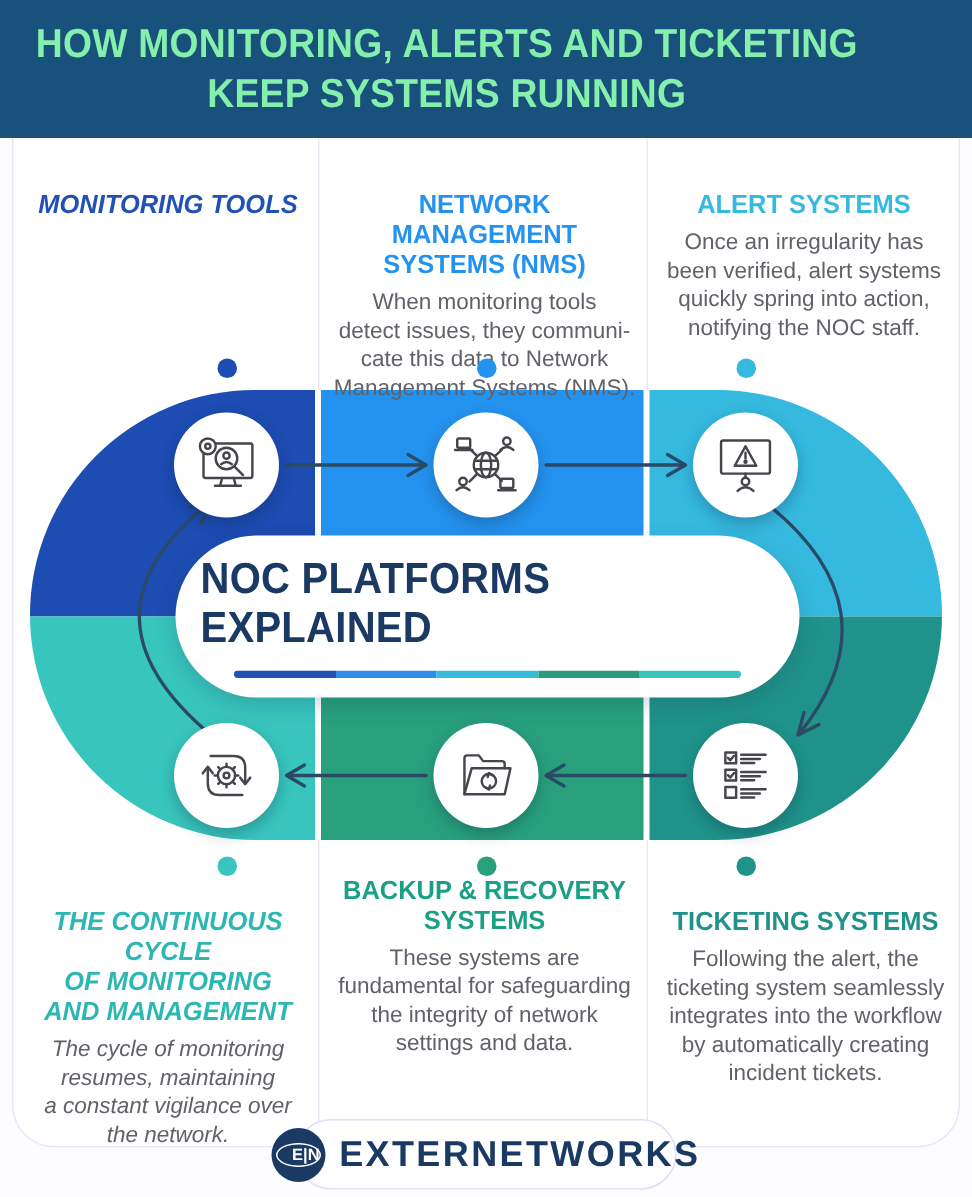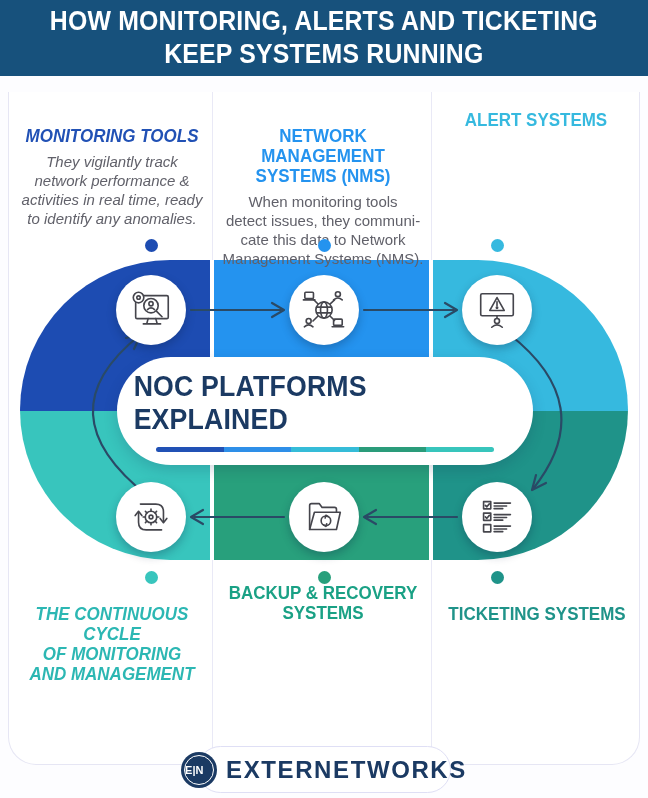--- a/index.html
+++ b/index.html
@@ -6,23 +6,23 @@
   html,body { width:648px; height:798px; }
   body {
     font-family:"Liberation Sans","DejaVu Sans",sans-serif;
     background:#fdfdff;
     position:relative;
     overflow:hidden;
     outline:1px solid #e3e7f4;
   }
   
   .header {
-    position:absolute; left:0; top:0; width:648px; height:76px;
-    background:#17517c; color:#ffffff;
-    display:flex; align-items:center; justify-content:center;
+    position:absolute; left:0; top:0; width:648px; height:92px;
+    background:#17517c; color:#86efac;
+    display:flex; align-items:center; justify-content:flex-start;
     text-align:center; z-index:20;
   }
   .header-title {
     font-size:27px; font-weight:bold; line-height:33px;
     white-space:pre-line; letter-spacing:.2px;
     transform:scaleX(.92); transform-origin:center;
   }
   
   .card {
     position:absolute; left:8px; top:92px; width:632px; height:673px;
@@ -34,21 +34,21 @@
   .div-b { left:431px; top:92px;  height:170px; }
   .div-c { left:212px; top:560px; height:205px; }
   .div-d { left:431px; top:560px; height:205px; }
   
   .col { position:absolute; text-align:center; z-index:3; }
   .t { font-weight:bold; font-size:17.5px; line-height:20px; white-space:pre-line;
        transform:scaleX(.97); transform-origin:center; margin-bottom:6px; }
   .b { font-size:15px; line-height:19px; color:#61616a; white-space:pre-line; }
   .c-tl { top:126px; left:16px;  width:192px;font-style:italic; }
   .c-tm { top:126px; left:218px; width:210px; }
-  .c-tr { top:110px; left:438px; width:196px; }
+  .c-tr { top:126px; left:438px; width:196px; }
   .c-bl { top:604px; left:12px;  width:200px;font-style:italic; }
   .c-bm { top:583px; left:222px; width:202px; }
   .c-br { top:604px; left:436px; width:202px; }
   .t-blue  { color:#2151b5; }
   .t-bblue { color:#2493ef; }
   .t-cyan  { color:#36b9df; }
   .t-teal  { color:#2cb7b3; }
   .t-green { color:#1aa185; }
   .t-dteal { color:#1f9389; }
   
@@ -96,57 +96,57 @@
   .logo-pill {
     position:absolute; left:197px; top:746px; width:254px; height:47px;
     background:#fff; border:1.5px solid #dfdff5; border-radius:24px; z-index:25;
     display:flex; align-items:center; justify-content:center; gap:9px;
   }
   .logo-circle {
     width:36px; height:36px; border-radius:50%; background:#1b3a63;
     display:flex; align-items:center; justify-content:center; flex:0 0 auto;
   }
   .logo-ring {
-    width:30px; height:30px; border-radius:50%; border:1.5px solid #fff;
-    display:flex; align-items:center; justify-content:flex-start;
+    width:30px; height:16px; border-radius:50%; border:1.5px solid #fff;
+    display:flex; align-items:center; justify-content:flex-end;
   }
   .logo-mono { color:#fff; font-size:11px; font-weight:bold; letter-spacing:0; }
   .logo-word { color:#1b3a63; font-size:24px; font-weight:bold; letter-spacing:1.6px; }
 </style>
 </head>
 <body>
 
 <div class="header">
   <div class="header-title">HOW MONITORING, ALERTS AND TICKETING
 KEEP SYSTEMS RUNNING</div>
 </div>
 
 <div class="card"></div>
 <div class="divider div-a"></div>
 <div class="divider div-b"></div>
 <div class="divider div-c"></div>
 <div class="divider div-d"></div>
 
 <div class="col c-tl">
   <div class="t t-blue">MONITORING TOOLS</div>
-  <div class="b">They vigilantly track
-network performance &amp;
-activities in real time, ready
-to identify any anomalies.</div>
 </div>
 <div class="col c-tm">
   <div class="t t-bblue">NETWORK MANAGEMENT
 SYSTEMS (NMS)</div>
   <div class="b">When monitoring tools
 detect issues, they communi-
 cate this data to Network
 Management Systems (NMS).</div>
 </div>
 <div class="col c-tr">
   <div class="t t-cyan">ALERT SYSTEMS</div>
+  <div class="b">Once an irregularity has
+been verified, alert systems
+quickly spring into action,
+notifying the NOC staff.</div>
 </div>
 
 <div class="dot" style="left:145px; top:239px; background:#1d4cb2;"></div>
 <div class="dot" style="left:318px; top:239px; background:#2493ef;"></div>
 <div class="dot" style="left:491px; top:239px; background:#36b9df;"></div>
 
 <div class="stadium">
   <div class="quad q-tl"></div>
   <div class="quad q-bl"></div>
   <div class="quad q-tm"></div>
@@ -262,27 +262,40 @@
 </div>
 
 <div class="dot" style="left:145px; top:571px; background:#38c5bd;"></div>
 <div class="dot" style="left:318px; top:571px; background:#28a07c;"></div>
 <div class="dot" style="left:491px; top:571px; background:#1f9389;"></div>
 
 <div class="col c-bl">
   <div class="t t-teal">THE CONTINUOUS CYCLE
 OF MONITORING
 AND MANAGEMENT</div>
+  <div class="b">The cycle of monitoring
+resumes, maintaining
+a constant vigilance over
+the network.</div>
 </div>
 <div class="col c-bm">
   <div class="t t-green">BACKUP &amp; RECOVERY
 SYSTEMS</div>
+  <div class="b">These systems are
+fundamental for safeguarding
+the integrity of network
+settings and data.</div>
 </div>
 <div class="col c-br">
   <div class="t t-dteal">TICKETING SYSTEMS</div>
+  <div class="b">Following the alert, the
+ticketing system seamlessly
+integrates into the workflow
+by automatically creating
+incident tickets.</div>
 </div>
 
 <div class="logo-pill">
   <div class="logo-circle">
     <div class="logo-ring">
       <span class="logo-mono">E|N</span>
     </div>
   </div>
   <span class="logo-word">EXTERNETWORKS</span>
 </div>

